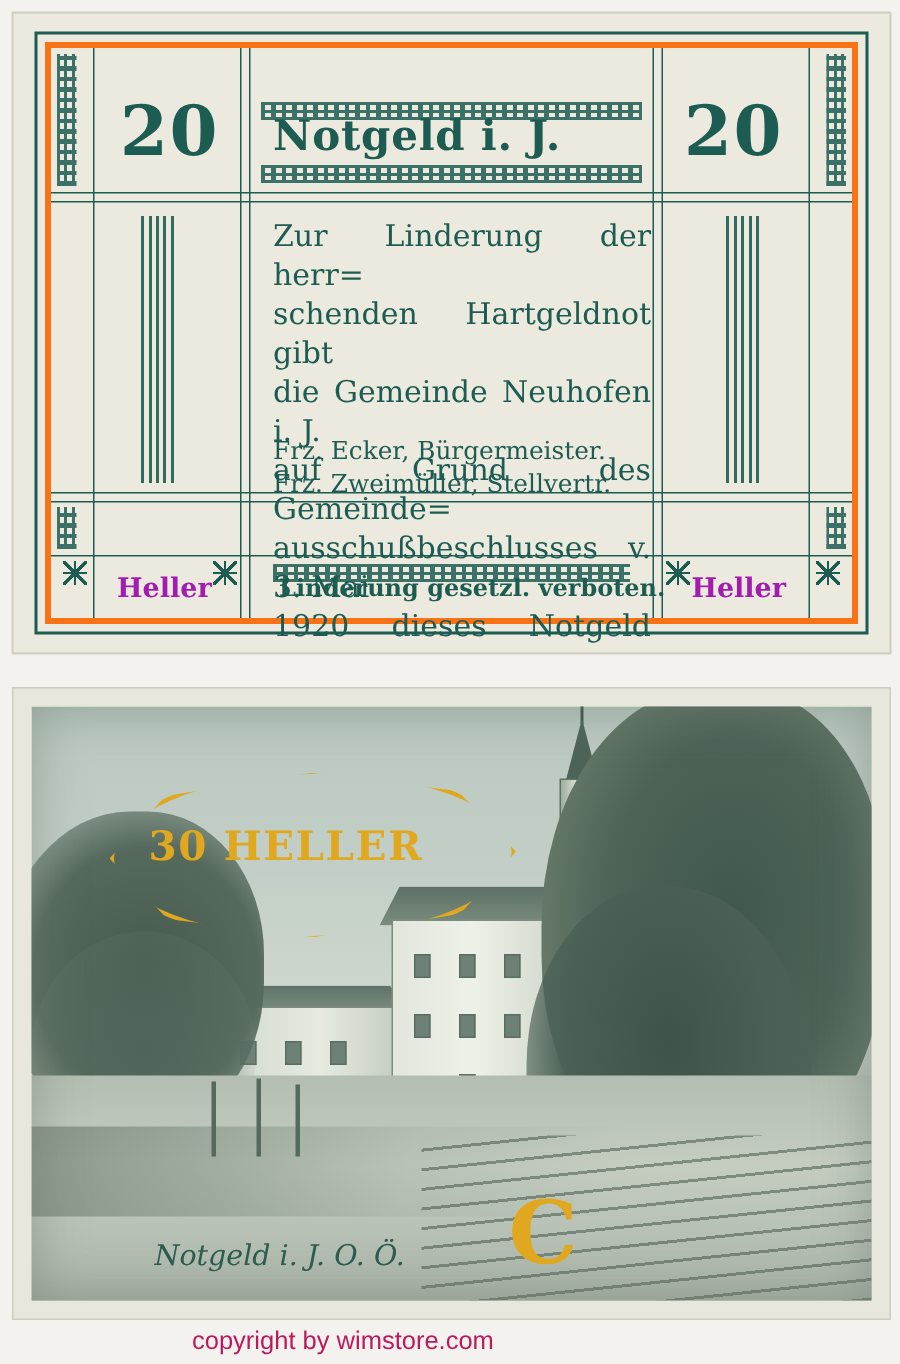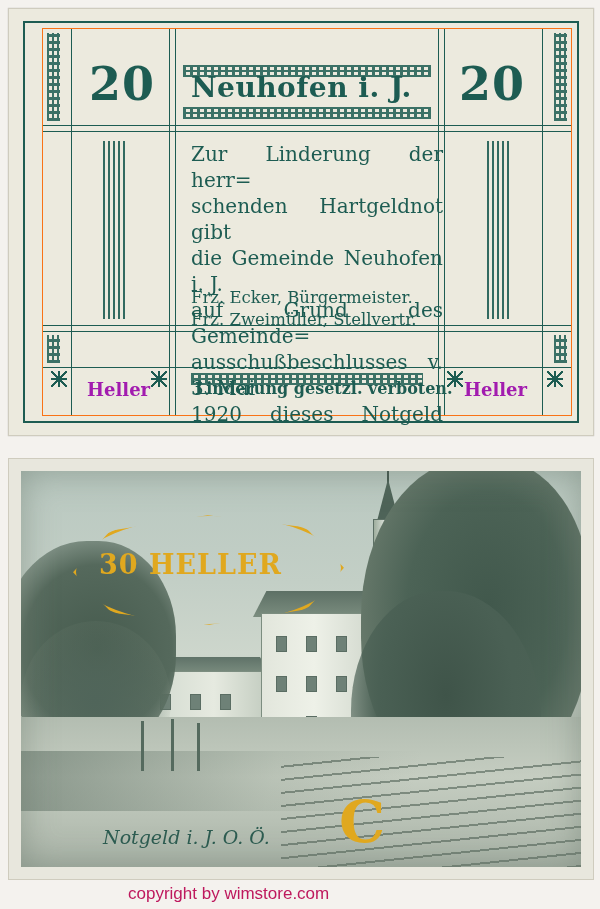--- a/index.html
+++ b/index.html
@@ -40,23 +40,22 @@
     bottom: 12px;
     border: 2px solid #1d5c52;
     box-sizing: border-box;
   }
   .front-inner2 {
     position: absolute;
     left: 5px;
     top: 5px;
     right: 5px;
     bottom: 5px;
-    border: 1px solid #f97316;
+    border: 4px solid #f97316;
     box-sizing: border-box;
-    margin-left: 12px;
   }
 
   
   .hline {
     position: absolute;
     left: 0;
     right: 0;
     height: 0;
     border-top: 1px solid #1d5c52;
   }
@@ -430,21 +429,21 @@
         <div class="orn-star" style="left:8px; top:342px;"></div>
         <div class="orn-star" style="left:108px; top:342px;"></div>
         <div class="orn-star" style="right:108px; top:342px;"></div>
         <div class="orn-star" style="right:8px; top:342px;"></div>
 
         <div class="ornband-h" style="left:148px; right:148px; top:344px;"></div>
 
         <div class="denom" style="left:46px; top:28px;">20</div>
         <div class="denom" style="right:46px; top:28px;">20</div>
 
-        <div class="town-title" style="left:148px; top:42px;">Neuhofen i. J.</div>
+        <div class="town-title" style="left:148px; top:42px;">Notgeld i. J.</div>
 
         <div class="body-text" style="left:148px; top:112px; width:252px;">Zur Linderung der herr=
 schenden Hartgeldnot gibt
 die Gemeinde Neuhofen i. J.
 auf Grund des Gemeinde=
 ausschußbeschlusses v. 3. Mai
 1920 dieses Notgeld aus.
 Giltig bis 31. Dez. 1920.</div>
 
         <div class="sign-text" style="left:148px; top:258px; width:256px;">Frz. Ecker, Bürgermeister.

